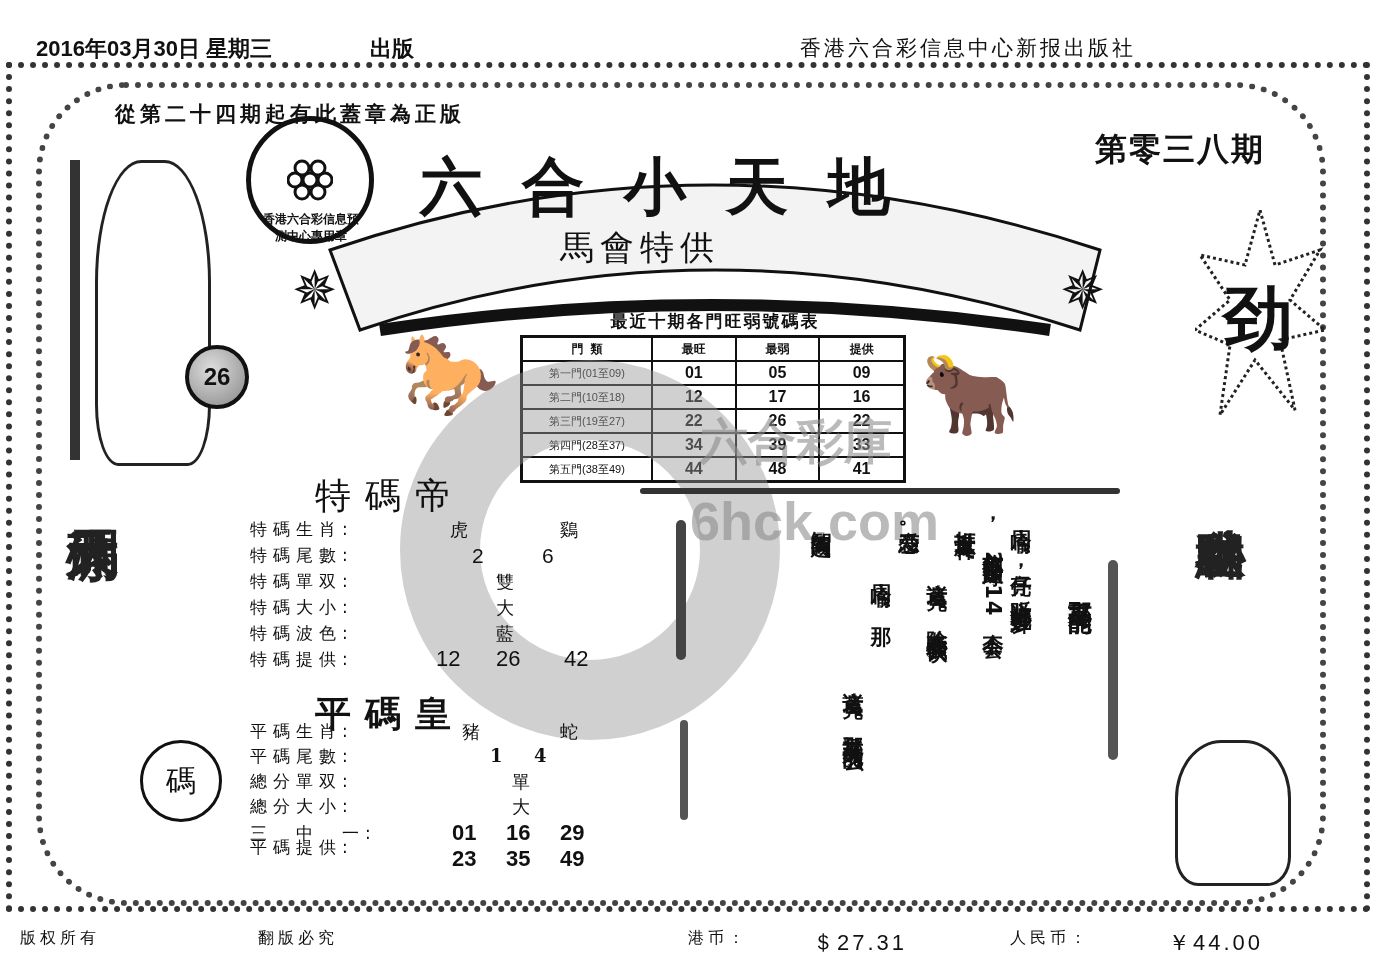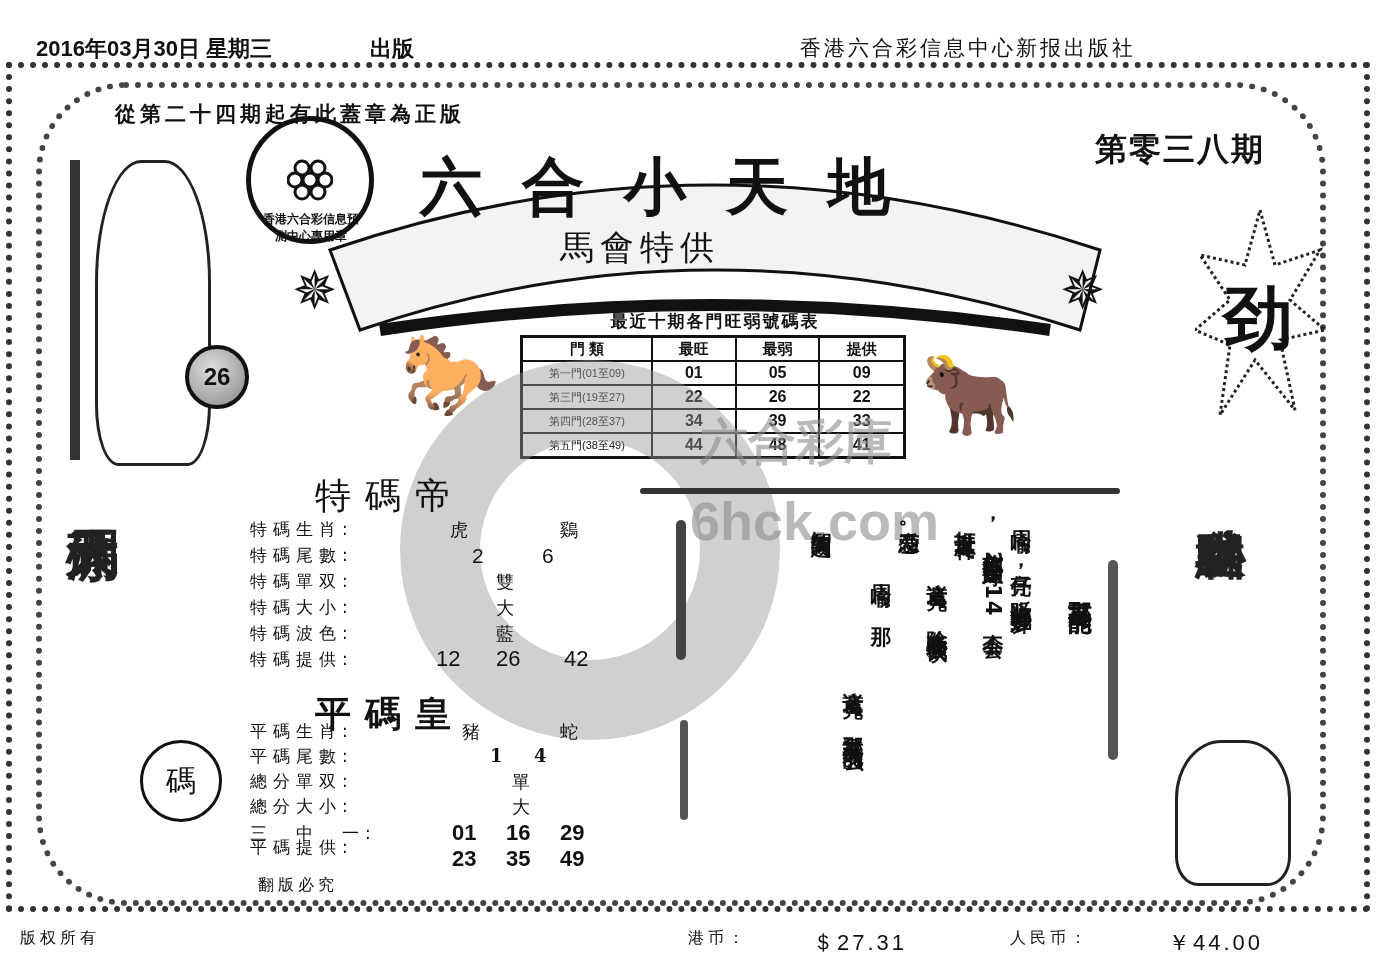--- a/index.html
+++ b/index.html
@@ -5,21 +5,21 @@
   html,body{margin:0;padding:0;background:#fff;}
   body{width:1388px;height:969px;position:relative;overflow:hidden;font-family:"DejaVu Sans",sans-serif;color:#111;}
   .abs{position:absolute;}
   .topline{font-family:"Liberation Sans",sans-serif;font-weight:bold;font-size:22px;}
   .outer-frame{left:6px;top:62px;width:1364px;height:850px;border:6px dotted #333;box-sizing:border-box;}
   .inner-frame{left:36px;top:82px;width:1290px;height:824px;border:6px dotted #444;border-radius:90px;box-sizing:border-box;}
   .serif{font-family:"DejaVu Serif",serif;}
   .table-wrap{left:520px;top:310px;width:390px;}
   table.hot{border-collapse:collapse;border:3px solid #111;width:386px;font-family:"Liberation Sans",sans-serif;}
   table.hot th,table.hot td{border:2px solid #111;height:22px;padding:0;text-align:center;}
-  table.hot th{font-size:15px;font-weight:bold;}
+  table.hot th{font-size:12px;font-weight:bold;font-family:Liberation Mono, monospace;}
   table.hot td.grp{font-size:11px;width:128px;}
   table.hot td.num{font-size:16px;font-weight:bold;}
   .tbl-title{font-size:17px;font-weight:bold;letter-spacing:2px;text-align:center;margin-bottom:2px;}
   .sec-title{font-family:"DejaVu Serif",serif;font-size:36px;letter-spacing:14px;}
   .row-label{font-size:17px;letter-spacing:6px;white-space:nowrap;}
   .val{font-size:18px;position:absolute;}
   .num-b{font-family:"Liberation Sans",sans-serif;font-weight:bold;font-size:22px;position:absolute;}
   .vcol{position:absolute;writing-mode:vertical-rl;font-weight:bold;font-size:21px;line-height:26px;letter-spacing:2px;}
   .watermark{left:400px;top:360px;width:380px;height:380px;border-radius:50%;border:80px solid rgba(150,150,150,0.45);box-sizing:border-box;}
   .wm-text{font-family:"Liberation Sans",sans-serif;font-weight:bold;color:rgba(140,140,140,0.6);}
@@ -88,20 +88,26 @@
       </tr>
     </thead>
     <tbody>
       <tr>
         <td class="grp">第一門(01至09)</td>
         <td class="num">01</td>
         <td class="num">05</td>
         <td class="num">09</td>
       </tr>
       <tr>
+        <td class="grp">第二門(10至18)</td>
+        <td class="num">12</td>
+        <td class="num">17</td>
+        <td class="num">16</td>
+      </tr>
+      <tr>
         <td class="grp">第三門(19至27)</td>
         <td class="num">22</td>
         <td class="num">26</td>
         <td class="num">22</td>
       </tr>
       <tr>
         <td class="grp">第四門(28至37)</td>
         <td class="num">34</td>
         <td class="num">39</td>
         <td class="num">33</td>
@@ -193,17 +199,17 @@
 <div class="abs callig" style="left:1190px;top:490px;font-size:50px;line-height:62px;writing-mode:vertical-rl;color:#222;">幽默谷秘</div>
 <div class="abs" style="left:1195px;top:210px;width:130px;height:210px;">
   <svg width="130" height="210" viewBox="0 0 130 210">
     <polygon points="65,0 80,55 125,40 95,90 130,120 85,130 100,200 60,150 25,205 35,135 0,120 35,90 5,45 50,55" fill="none" stroke="#222" stroke-width="3" stroke-dasharray="3,3"></polygon>
   </svg>
   <div class="abs callig" style="left:28px;top:62px;font-size:70px;">劲</div>
 </div>
 <div class="abs figure" style="left:1175px;top:740px;width:110px;height:140px;"></div>
 
 <div class="abs bottom serif" style="left:20px;top:928px;">版权所有</div>
-<div class="abs bottom serif" style="left:258px;top:875px;">翻版必究</div>
+<div class="abs bottom serif" style="left:258px;top:928px;">翻版必究</div>
 <div class="abs bottom" style="left:688px;top:928px;">港币：</div>
 <div class="abs price" style="left:812px;top:928px;">＄27.31</div>
 <div class="abs bottom" style="left:1010px;top:928px;">人民币：</div>
 <div class="abs price" style="left:1168px;top:928px;">￥44.00</div>
 
 </body></html>

